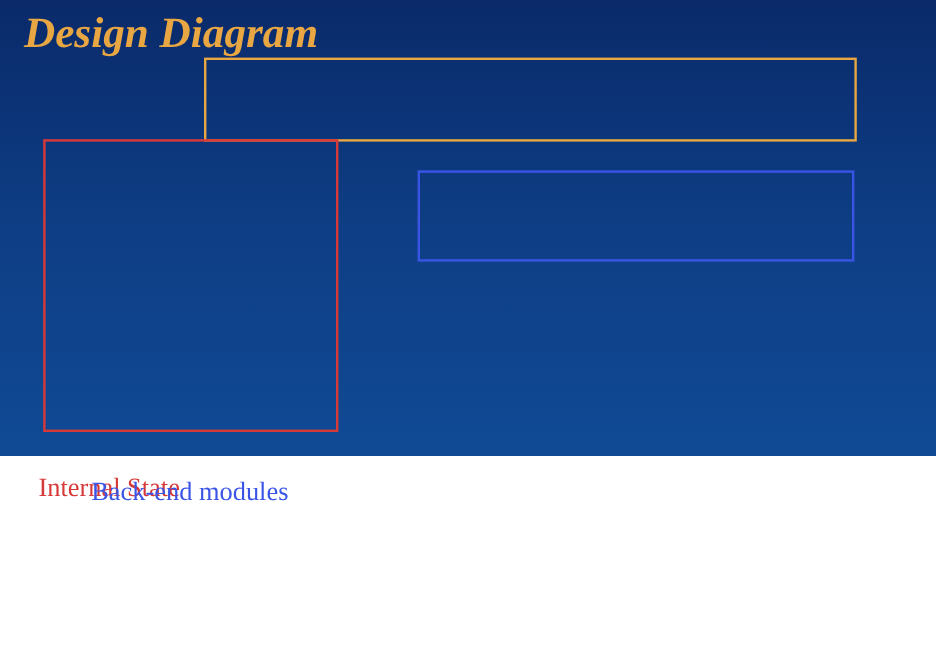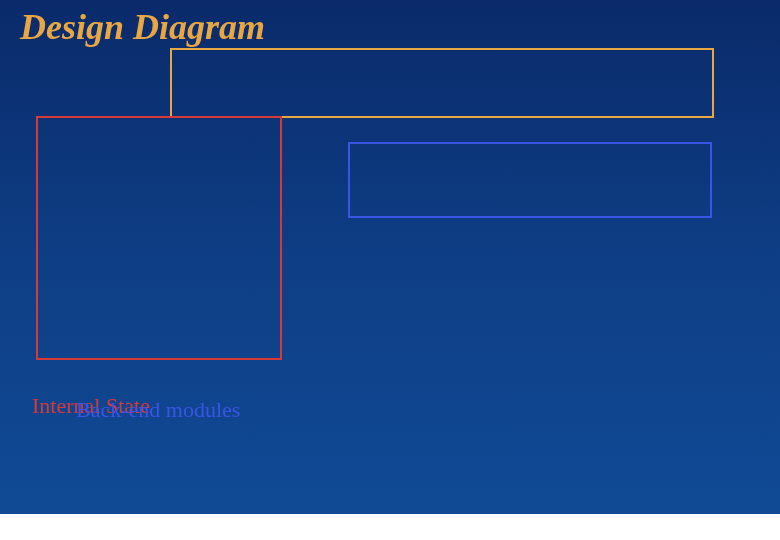--- a/index.html
+++ b/index.html
@@ -6,21 +6,21 @@
     margin: 0;
     padding: 0;
     width: 780px;
     height: 540px;
     overflow: hidden;
     font-family: Georgia, "Comic Sans MS", serif;
   }
   .slide {
     position: relative;
     width: 780px;
-    height: 514px;
+    height: 380px;
     background: linear-gradient(to bottom, #0a2a6a 0%, #0e3e85 50%, #104a95 100%);
   }
   .title {
     position: absolute;
     top: 6px;
     left: 20px;
     font-size: 36px;
     font-weight: bold;
     color: #e8a742;
     font-style: italic;

